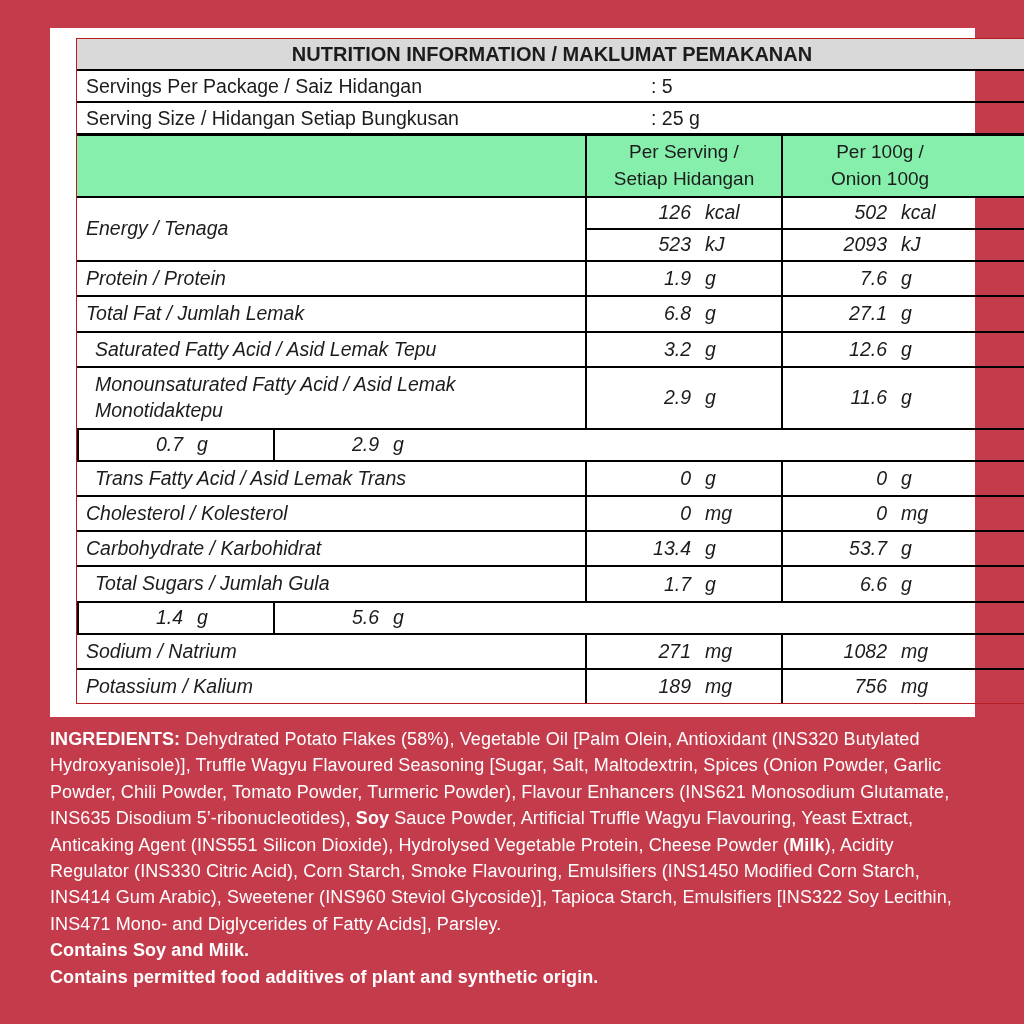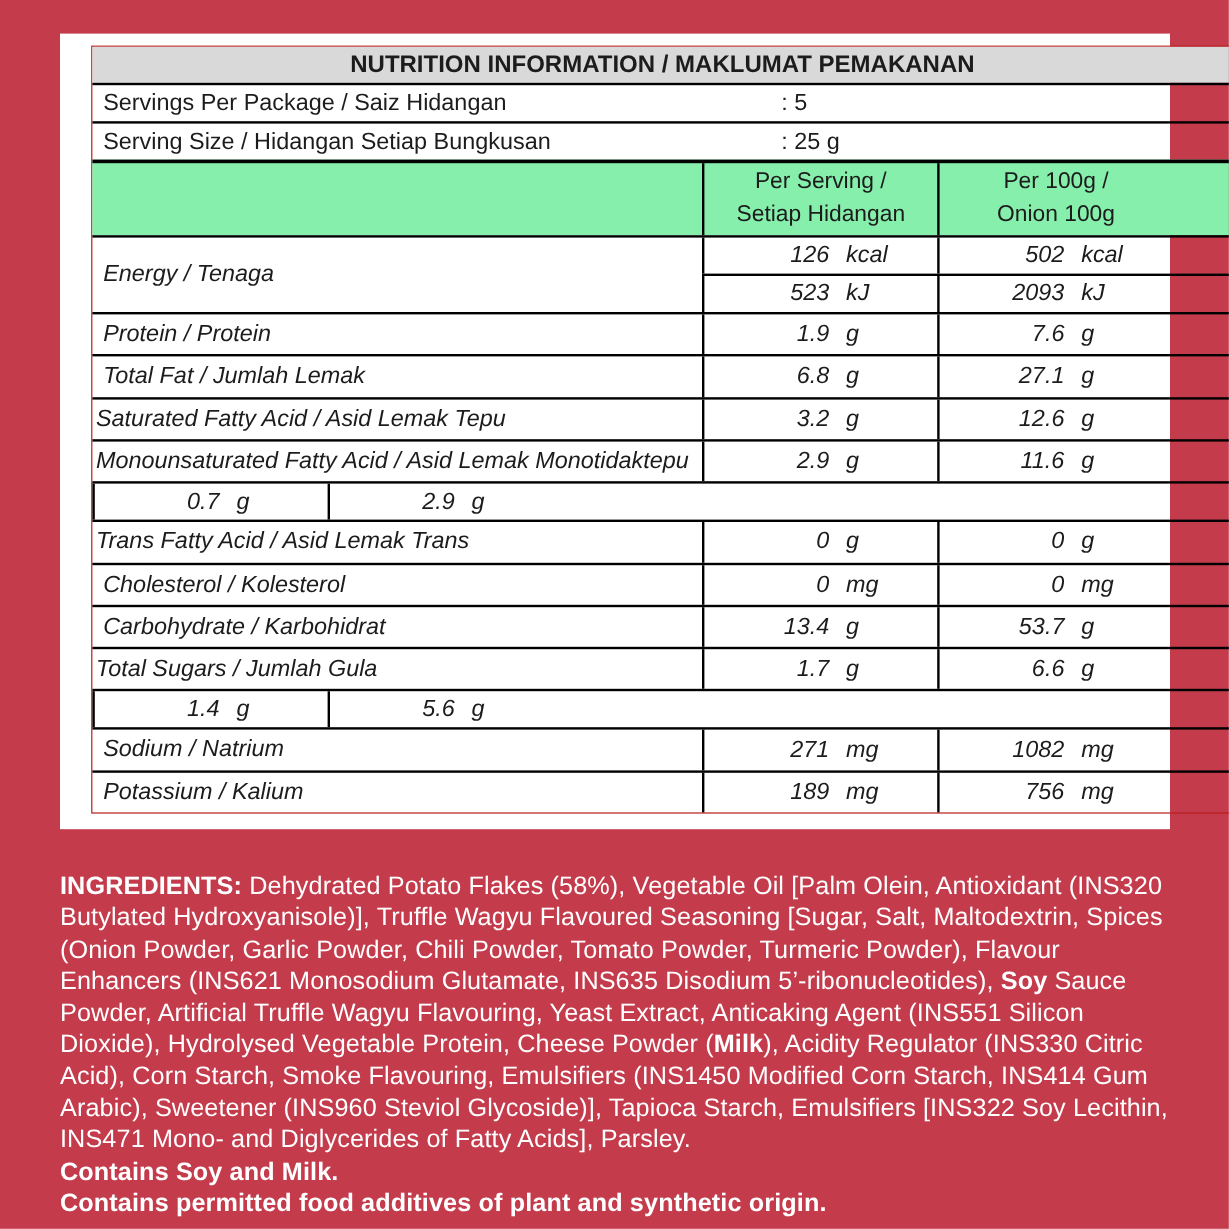--- a/index.html
+++ b/index.html
@@ -52,36 +52,36 @@
   .nrow{
     border-top:2px solid #000;
     display:flex;align-items:stretch;font-style:italic;
   }
   .label-cell{
     width:508px;box-sizing:border-box;
     padding:3px 8px 4px 9px;
     display:flex;align-items:center;
     line-height:1.35;
   }
-  .label-cell.indent{padding-left:3px;}
+  .label-cell.indent{padding-left:18px;}
   .values{flex:1;display:flex;flex-direction:column;}
   .vline{display:flex;flex:1;}
   .vline.cont{border-top:2px solid #000;}
   .vcell{
     width:196px;box-sizing:border-box;
     border-left:2px solid #000;
     display:flex;align-items:center;
     min-height:30px;
   }
   .vcell .num{width:104px;text-align:right;display:inline-block;}
   .vcell .unit{margin-left:14px;}
   .ingredients{
     position:absolute;left:50px;top:726px;width:926px;
     color:#ffffff;
-    font-size:21px;line-height:26.4px;
+    font-size:18px;line-height:26.4px;
     letter-spacing:0.1px;
   }
   .ingredients b{font-weight:bold;}
   .contains-line{font-weight:bold;}
 </style>
 </head>
 <body>
 
 <div class="panel">
   <div class="ntable">

